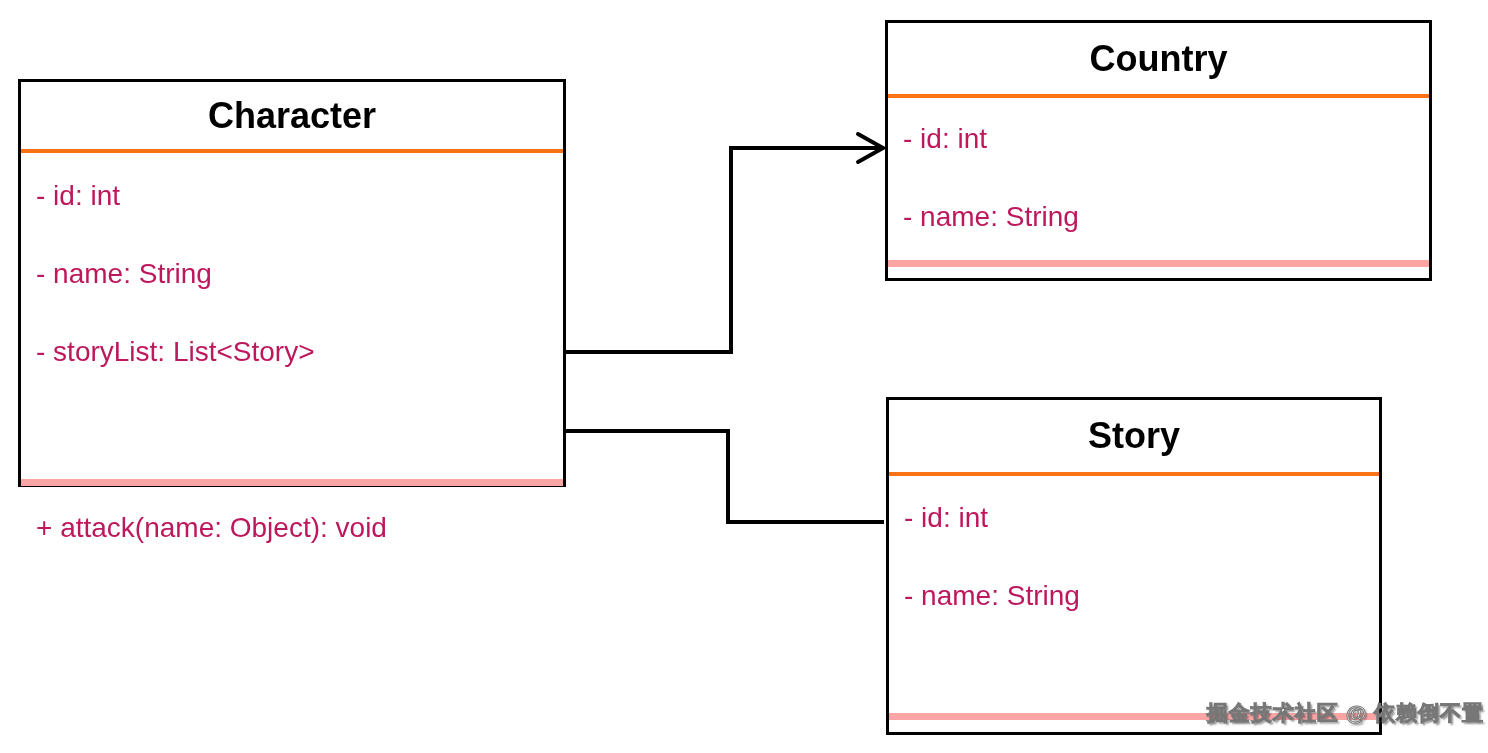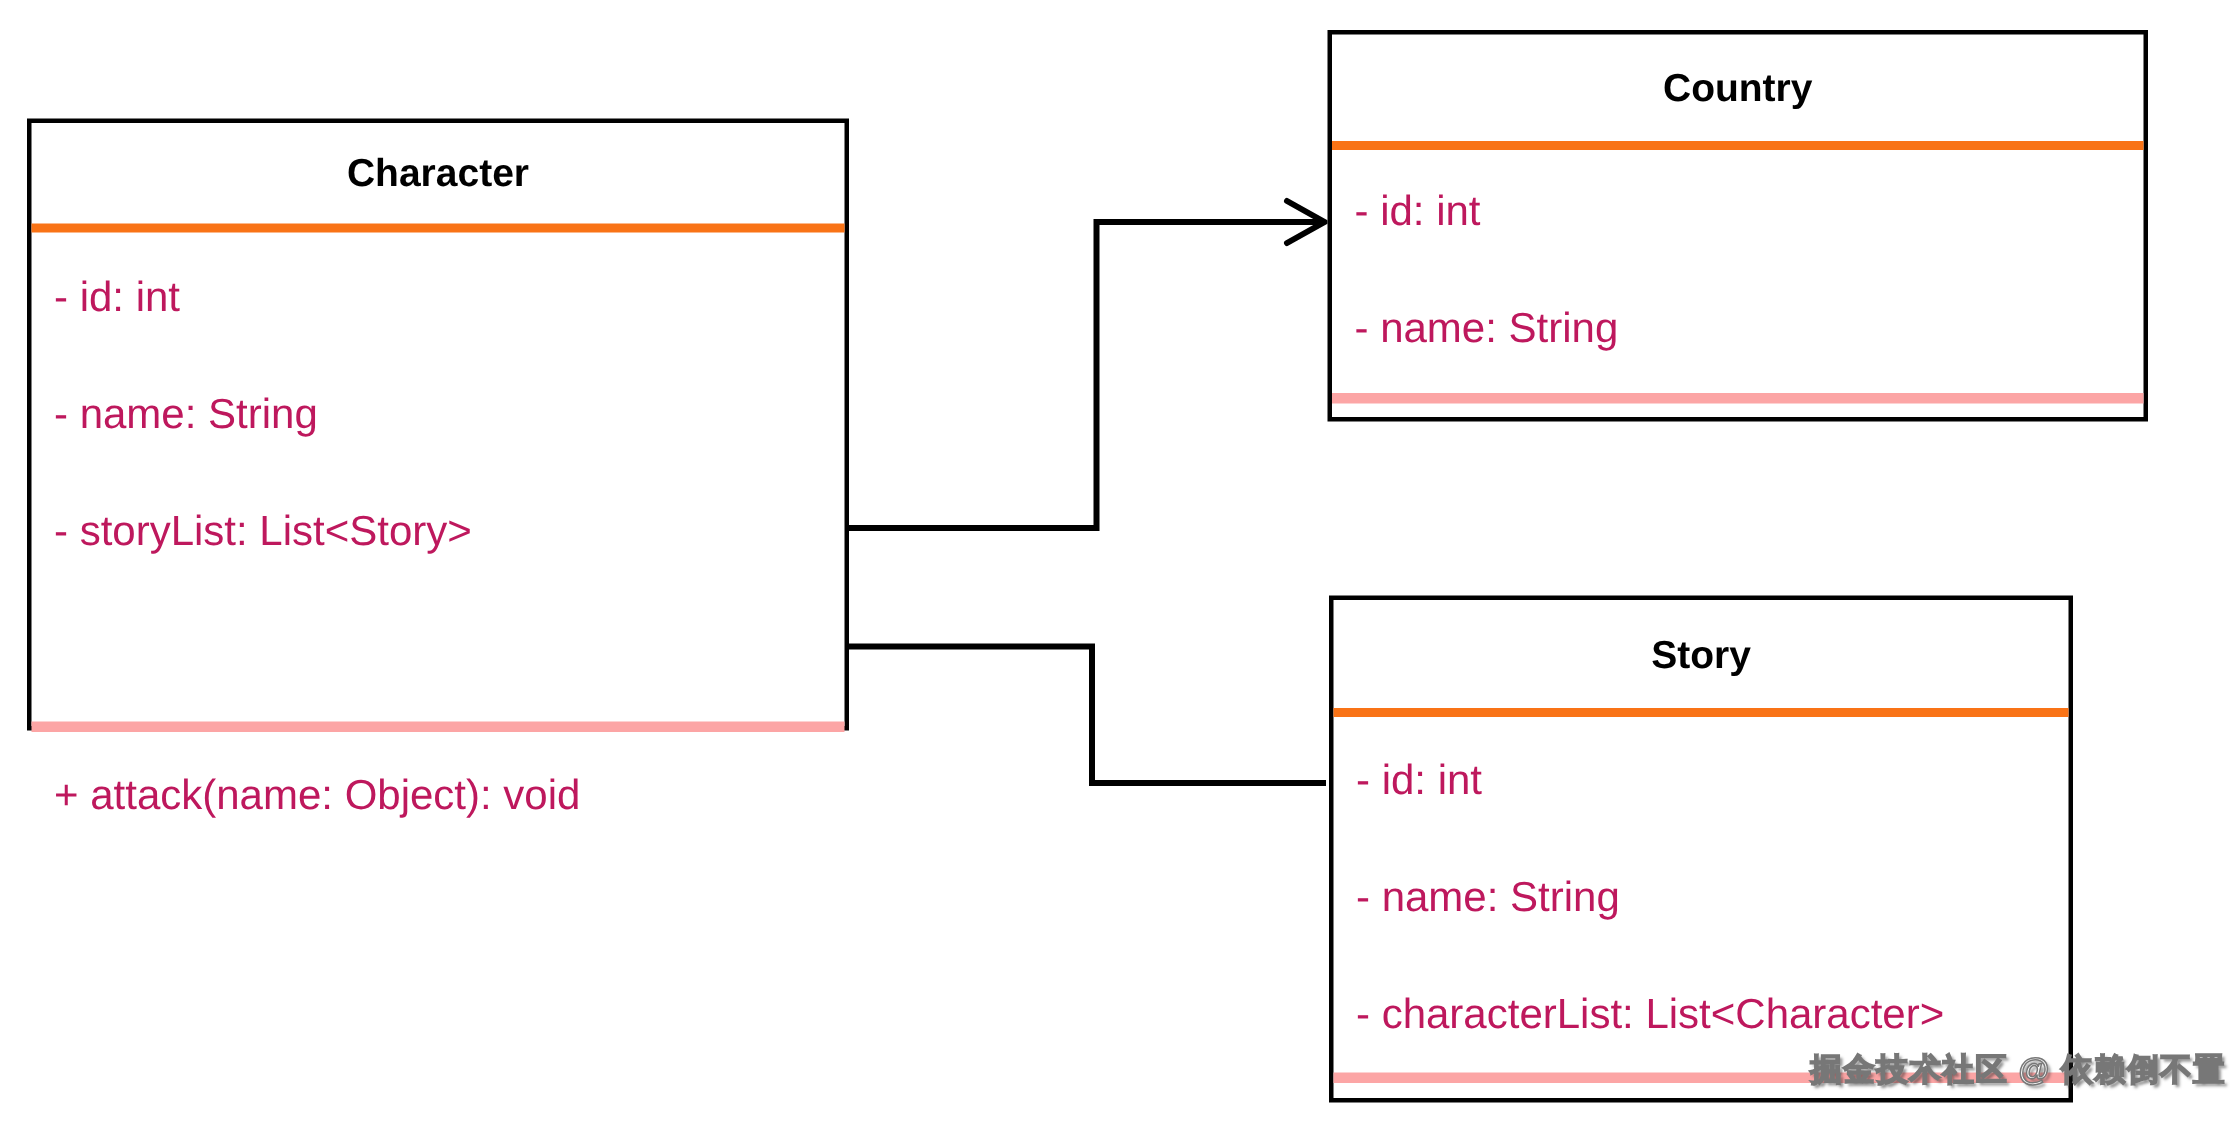--- a/index.html
+++ b/index.html
@@ -27,26 +27,26 @@
   }
   .uml-class {
     position: absolute;
     box-sizing: border-box;
     background: #ffffff;
     border: 3px solid #000000;
     color: #1a1a1a;
   }
   .uml-title {
     box-sizing: content-box;
-    border-bottom: 6px solid #f97316;
+    border-bottom: 4px solid #f97316;
     display: flex;
     align-items: center;
     justify-content: center;
     font-weight: bold;
-    font-size: 26px;
+    font-size: 36px;
     color: #000000;
   }
   .uml-row {
     height: 78px;
     display: flex;
     align-items: center;
     padding-left: 15px;
     font-size: 28px;
     white-space: nowrap;
     color: #be185d;
@@ -115,20 +115,19 @@
       <div class="uml-row">- name: String</div>
     </div>
     <div class="uml-methods"></div>
   </div>
 
   <div class="uml-class box-story">
     <div class="uml-title">Story</div>
     <div class="uml-attrs">
       <div class="uml-row">- id: int</div>
       <div class="uml-row">- name: String</div>
-      <div class="uml-row">- characterList: List&lt;Character&gt;</div>
     </div>
     <div class="uml-methods"></div>
   </div>
 
   <div class="watermark">掘金技术社区 @ 依赖倒不置</div>
 
 </div>
 
 </body></html>

